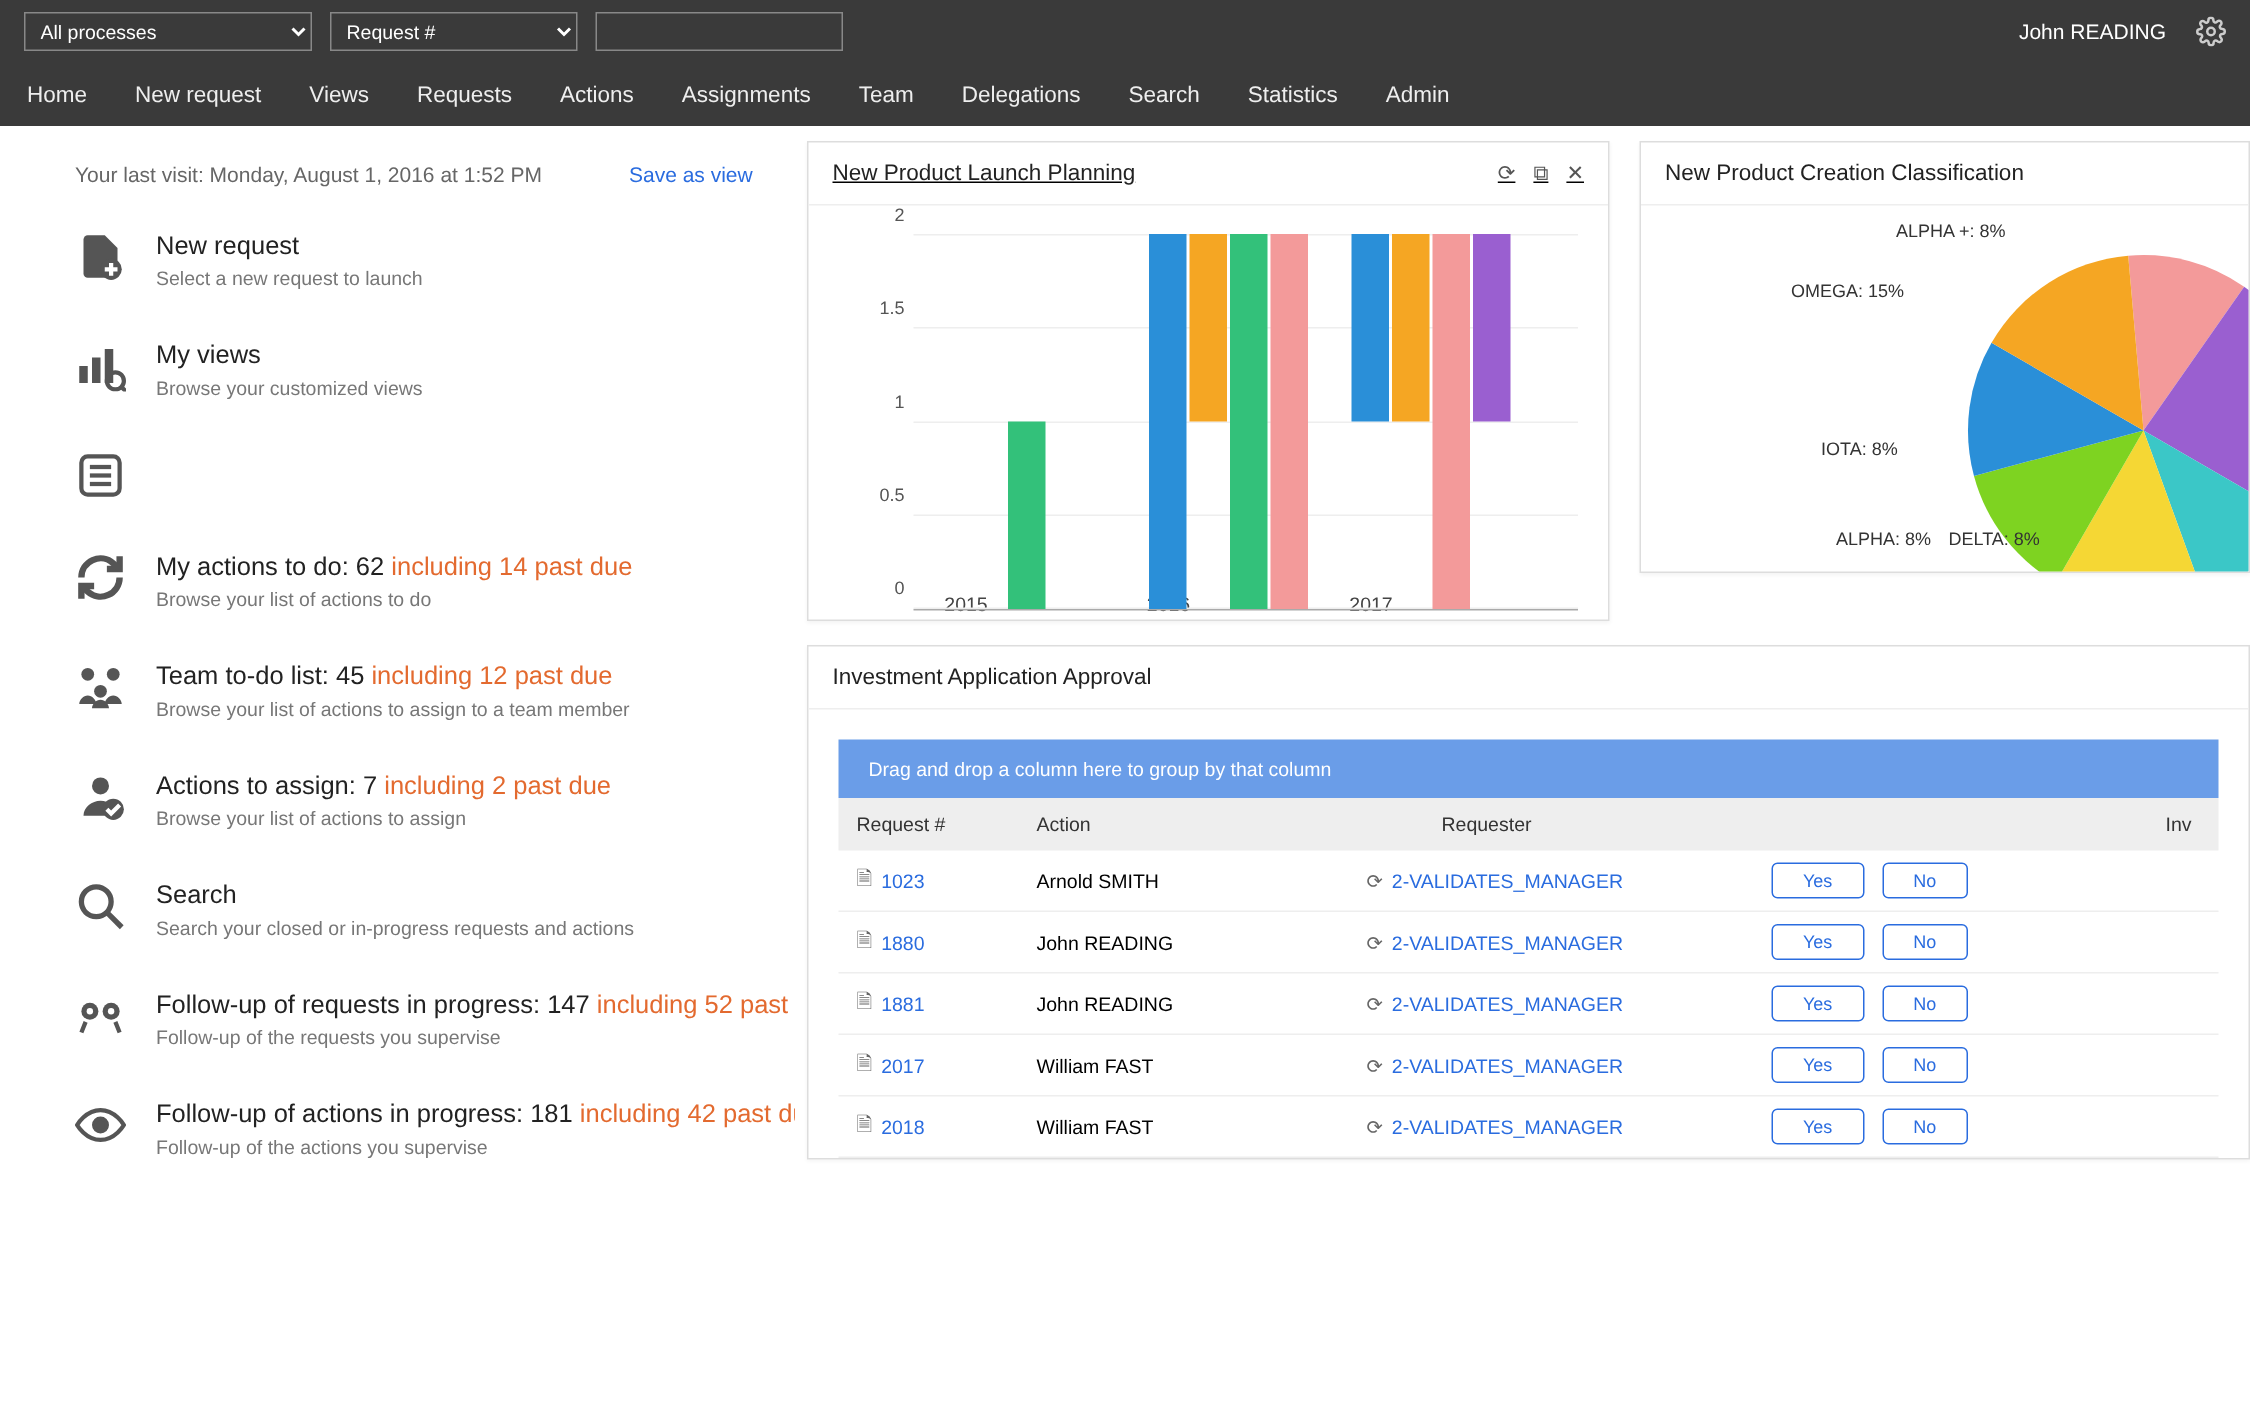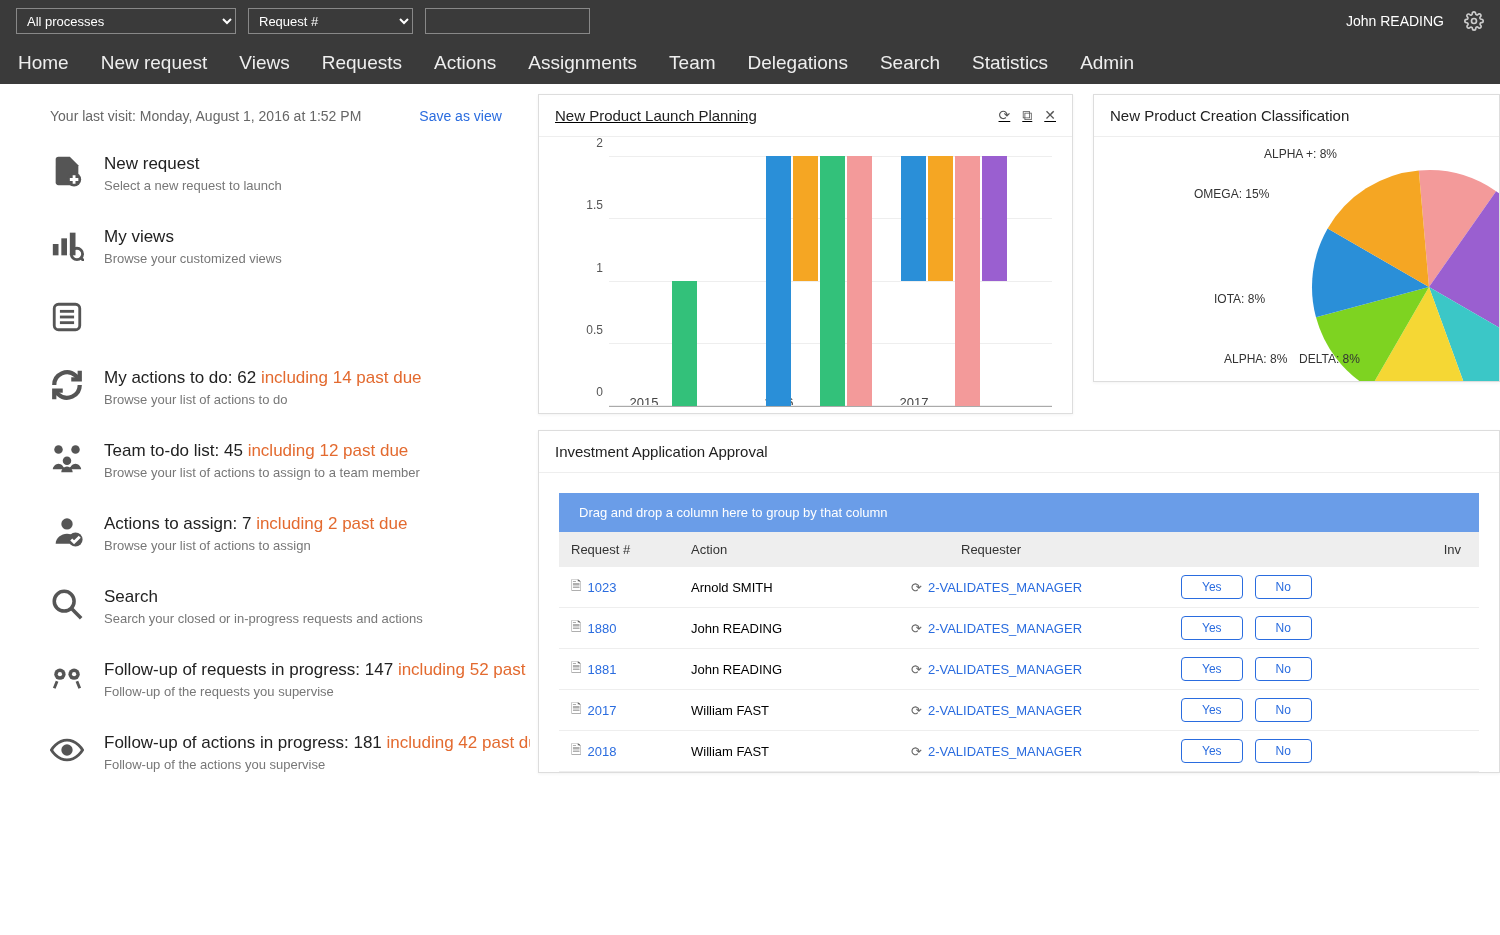--- a/index.html
+++ b/index.html
@@ -1,28 +1,28 @@
 <!DOCTYPE html>
 <html><head>
 <meta charset="utf-8">
 <style>
 * { box-sizing: border-box; margin: 0; padding: 0; font-family: Arial, Helvetica, sans-serif; }
 body { background: #fff; width: 1500px; height: 935px; overflow: hidden; }
 
 .topbar { background: #3a3a3a; color: #fff; height: 42px; display: flex; align-items: center; padding: 0 16px; gap: 12px; }
 .topbar select { background: #3a3a3a; color: #fff; border: 1px solid #888; height: 26px; font-size: 13px; padding: 2px 6px; }
-.topbar select.w1 { width: 220px; }
+.topbar select.w1 { width: 192px; }
 .topbar select.w2 { width: 165px; }
 .topbar input { background: #3a3a3a; border: 1px solid #888; height: 26px; width: 165px; color: #fff; padding: 2px 6px; }
 .topbar .spacer { flex: 1; }
 .topbar .user { font-size: 14px; margin-right: 8px; }
 .topbar .gear { width: 20px; height: 20px; }
 
 .navbar { background: #3a3a3a; color: #fff; height: 42px; display: flex; align-items: center; padding: 0 4px; gap: 4px; }
-.navbar .navitem { padding: 10px 14px; font-size: 19px; cursor: pointer; color: #eee; }
+.navbar .navitem { padding: 10px 14px; font-size: 15px; cursor: pointer; color: #eee; }
 
 .main { display: flex; height: calc(935px - 84px); }
 .left { width: 530px; padding: 24px 0 0 50px; overflow: hidden; }
 .right { flex: 1; padding: 10px 0 0 0; position: relative; }
 
 .visit-row { display: flex; align-items: center; gap: 58px; margin-bottom: 30px; font-size: 14px; }
 .visit-row .visit { color: #666; }
 .visit-row .saveview { color: #2a6cdf; cursor: pointer; }
 
 .tile { display: flex; gap: 20px; margin-bottom: 34px; align-items: flex-start; white-space: nowrap; }

